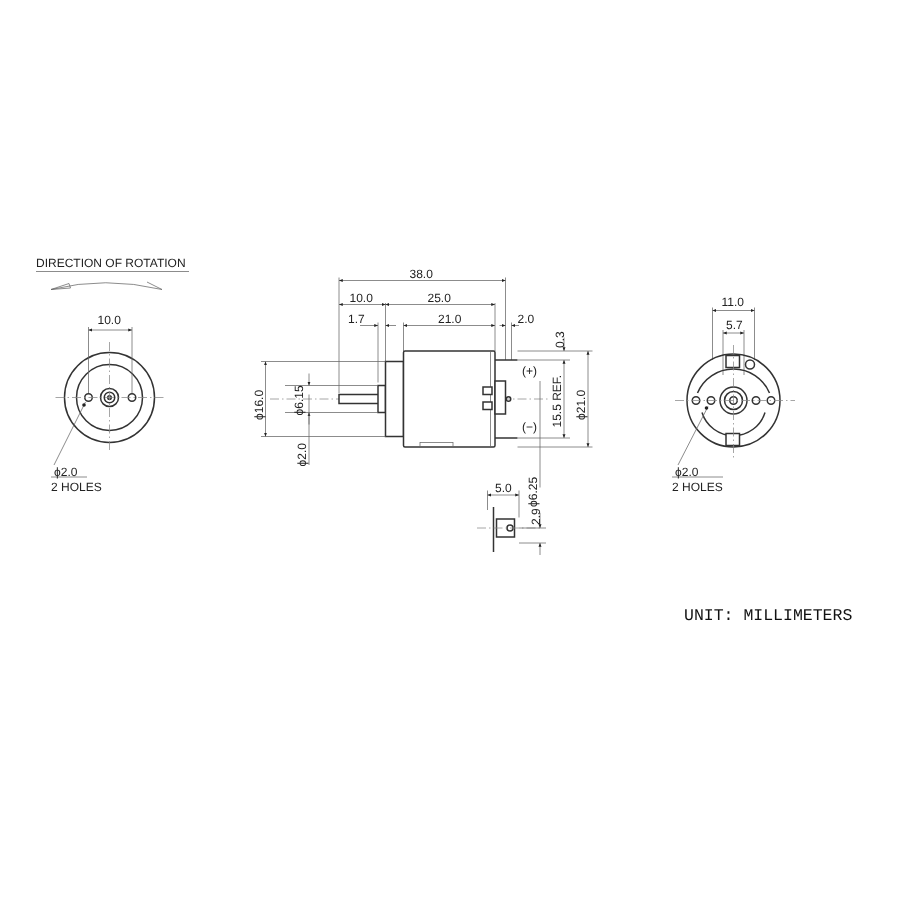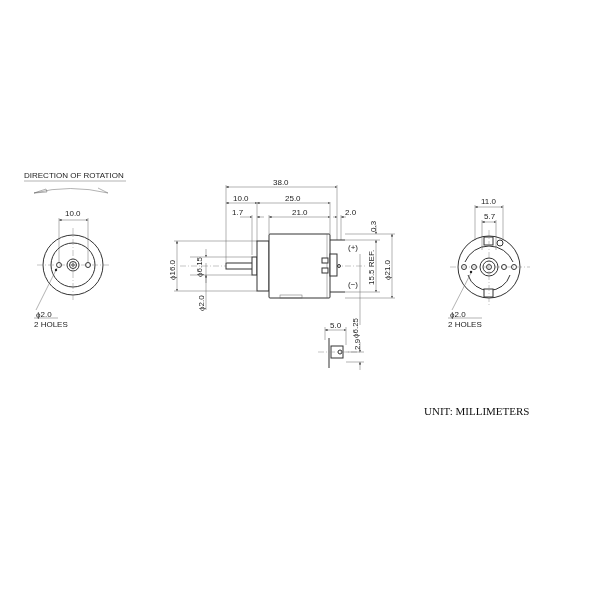--- a/index.html
+++ b/index.html
@@ -4,21 +4,21 @@
 <style>
   html, body { margin: 0; padding: 0; background: #ffffff; }
   body { width: 600px; height: 600px; position: relative; overflow: hidden; font-family: "Liberation Sans", sans-serif; }
   svg { position: absolute; left: 0; top: 0; }
   .ln { stroke: #333; stroke-width: 1; fill: none; }
   .thin { stroke: #666; stroke-width: 0.5; fill: none; }
   .ctr { stroke: #888; stroke-width: 0.5; fill: none; stroke-dasharray: 6 2 1 2; }
   .body { stroke: #333; stroke-width: 1; fill: #fff; }
   .dim { font-family: "Liberation Sans", sans-serif; font-size: 8px; fill: #222; }
   .lbl { font-family: "Liberation Sans", sans-serif; font-size: 8px; fill: #222; }
-  .unit { position: absolute; left: 424px; top: 405px; font-size: 11px; color: #111; font-family: Liberation Serif, serif; }
+  .unit { position: absolute; left: 456px; top: 405px; font-size: 11px; color: #111; font-family: Liberation Mono, monospace; }
   .arrow { fill: #222; }
 </style>
 </head>
 <body>
 
 <svg width="600" height="600" viewBox="0 0 600 600">
   <defs>
     <marker id="ar" markerWidth="6" markerHeight="6" refX="5" refY="3" orient="auto-start-reverse">
       <path d="M0,1 L5,3 L0,5 z" class="arrow"></path>
     </marker>

